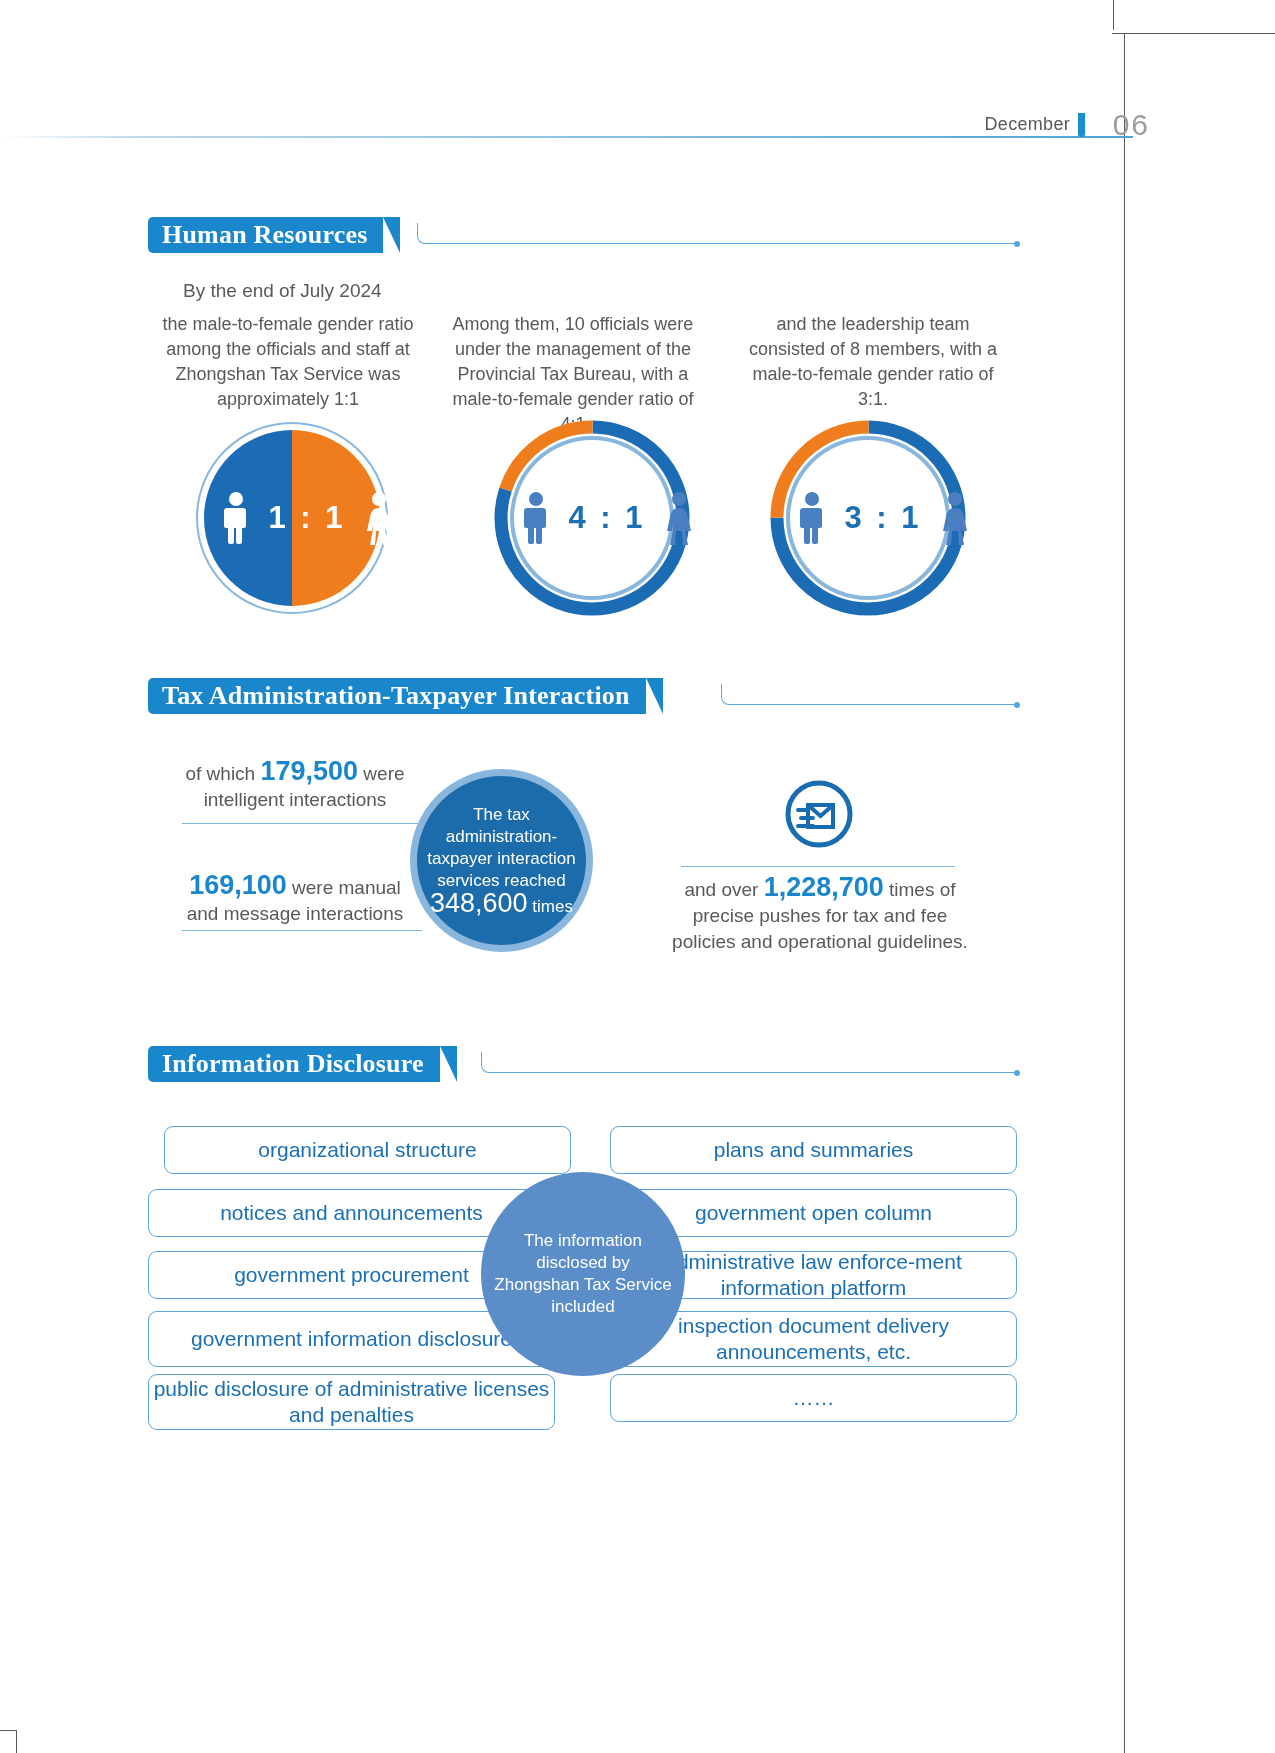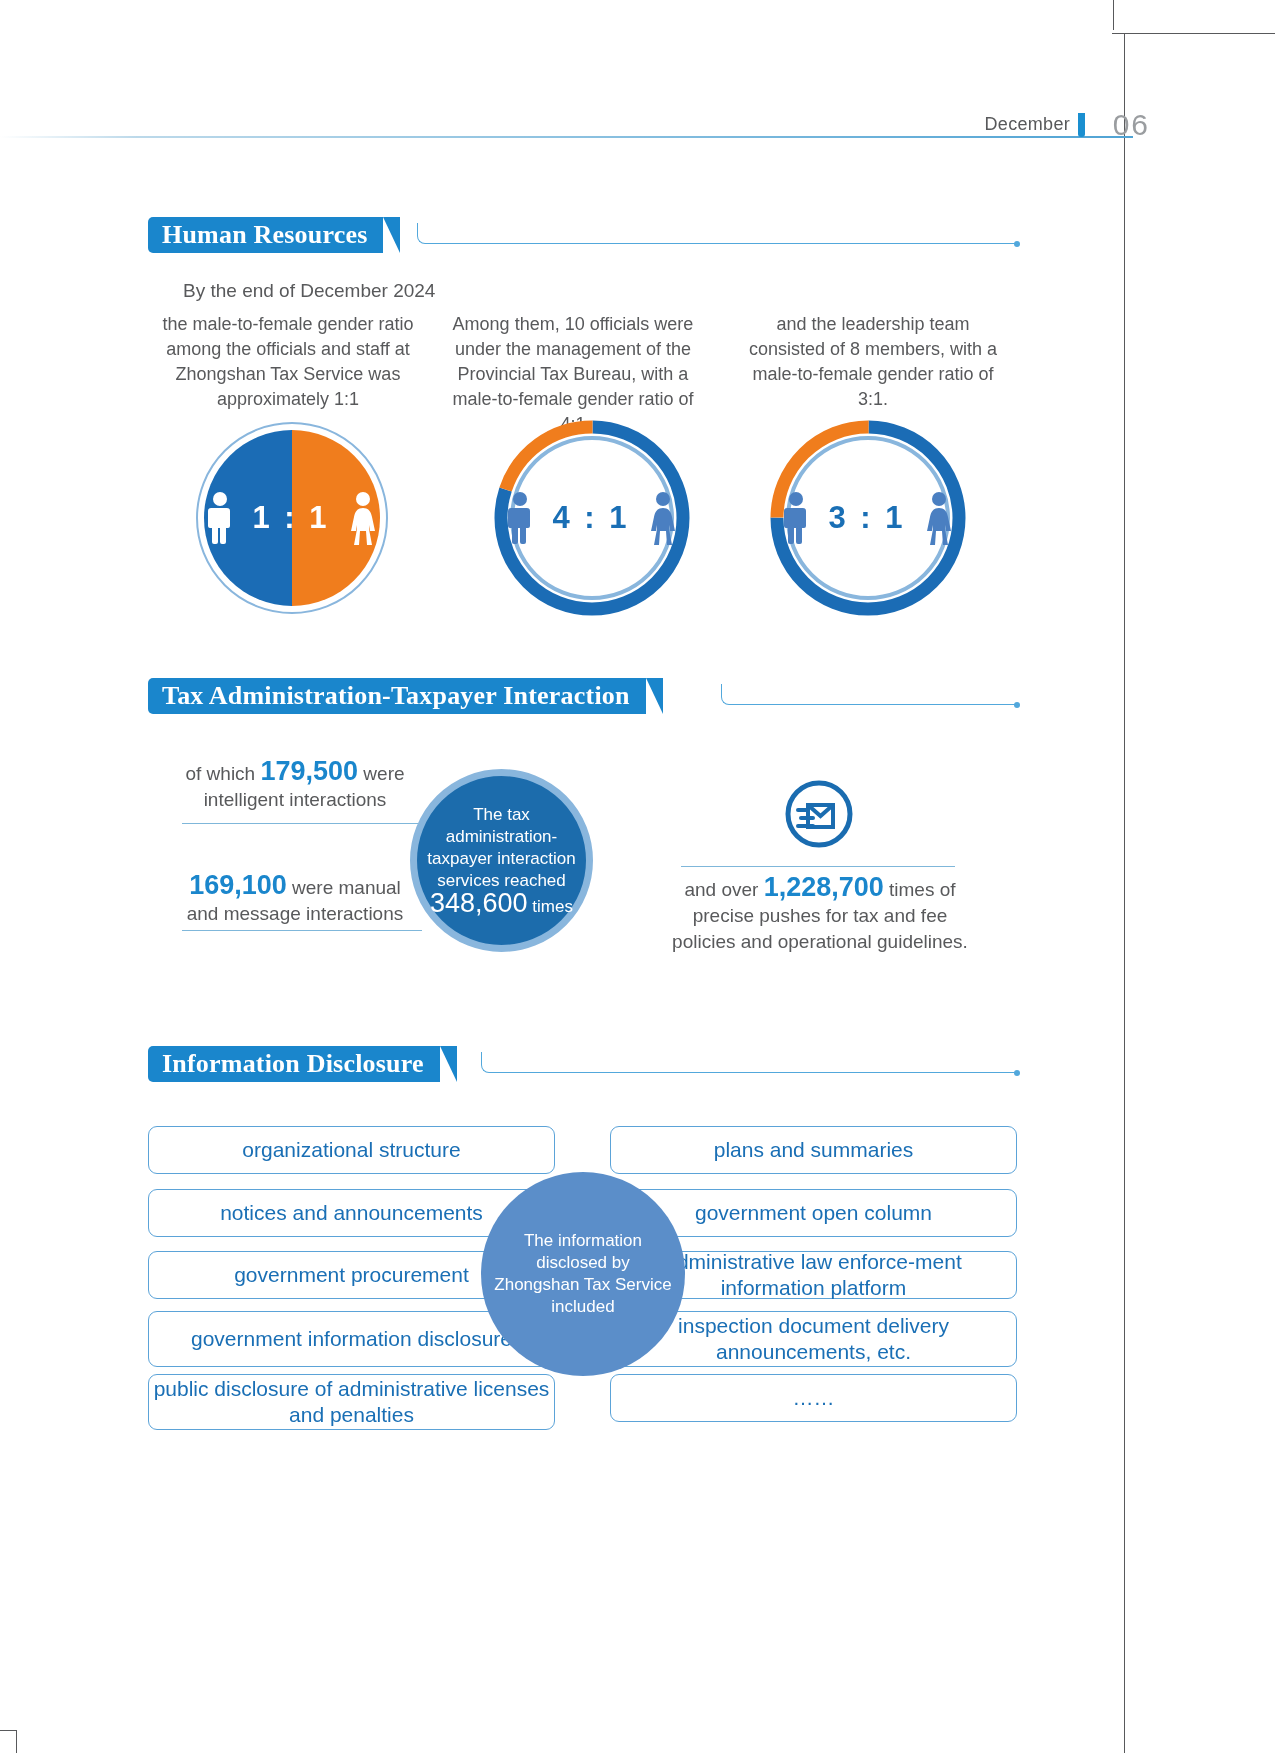--- a/index.html
+++ b/index.html
@@ -70,21 +70,21 @@
     font-size:18px;line-height:25px;color:#58595b;
   }
   .hr-col.c1{left:155px;}
   .hr-col.c2{left:440px;}
   .hr-col.c3{left:740px;}
 
   
   .chartwrap{position:absolute;width:200px;height:200px;}
   .chartwrap svg{display:block;}
   .ratio-row{
-    position:absolute;left:0;top:0;width:200px;height:200px;
+    position:absolute;left:16px;top:0;width:200px;height:200px;
     display:flex;align-items:center;justify-content:center;gap:19px;
   }
   .ratio-txt{
     font-size:31px;font-weight:bold;letter-spacing:3px;
   }
   .ico-person{flex:0 0 auto;}
 
   
   .ti-stat{position:absolute;text-align:center;font-size:19px;color:#58595b;line-height:26px;}
   .ti-num{font-size:27px;font-weight:bold;color:#1a86cc;letter-spacing:0px;}
@@ -133,21 +133,21 @@
   <div class="hdr-pageno">06</div>
 
   <div class="banner" style="left:148px;top:217px;">
     <div class="tag">
       <span>Human Resources</span>
       <div class="tail"></div>
     </div>
   </div>
   <div class="banner-line" style="left:417px;top:223px;width:598px;"></div>
 
-  <div class="hr-lead">By the end of December 2024</div>
+  <div class="hr-lead">By the end of July 2024</div>
 
   <div class="hr-col c1">the male-to-female gender ratio among the officials and staff at Zhongshan Tax Service was approximately 1:1</div>
   <div class="hr-col c2">Among them, 10 officials were under the management of the Provincial Tax Bureau, with a male-to-female  gender ratio of 4:1</div>
   <div class="hr-col c3">and the leadership team consisted of 8 members, with a male-to-female gender ratio of 3:1.</div>
 
   <div class="chartwrap" style="left:192px;top:418px;">
     <svg width="200" height="200" viewBox="0 0 200 200">
       <circle cx="100" cy="100" r="95" fill="none" stroke="#89b6dd" stroke-width="2"></circle>
       <path d="M100,100 L100,12 A88,88 0 0,0 100,188 Z" fill="#1b6cb5"></path>
       <path d="M100,100 L100,12 A88,88 0 0,1 100,188 Z" fill="#f07d1d"></path>
@@ -256,21 +256,21 @@
   </div>
 
   <div class="banner" style="left:148px;top:1046px;">
     <div class="tag">
       <span>Information Disclosure</span>
       <div class="tail"></div>
     </div>
   </div>
   <div class="banner-line" style="left:481px;top:1052px;width:534px;"></div>
 
-  <div class="pill" style="left:148px;top:1126px;width:407px;height:48px;">organizational structure</div>
+  <div class="pill" style="left:164px;top:1126px;width:407px;height:48px;">organizational structure</div>
   <div class="pill" style="left:148px;top:1189px;width:407px;height:48px;">notices and announcements</div>
   <div class="pill" style="left:148px;top:1251px;width:407px;height:48px;">government procurement</div>
   <div class="pill" style="left:148px;top:1311px;width:407px;height:56px;">government information disclosure</div>
   <div class="pill" style="left:610px;top:1126px;width:407px;height:48px;">plans and summaries</div>
 
   <div class="pill" style="left:148px;top:1374px;width:407px;height:56px;">public disclosure of administrative licenses and penalties</div>
   <div class="pill" style="left:610px;top:1189px;width:407px;height:48px;">government open column</div>
   <div class="pill" style="left:610px;top:1251px;width:407px;height:48px;">administrative law enforce-ment information platform</div>
   <div class="pill" style="left:610px;top:1311px;width:407px;height:56px;">inspection document delivery announcements, etc.</div>
   <div class="pill" style="left:610px;top:1374px;width:407px;height:48px;">……</div>

